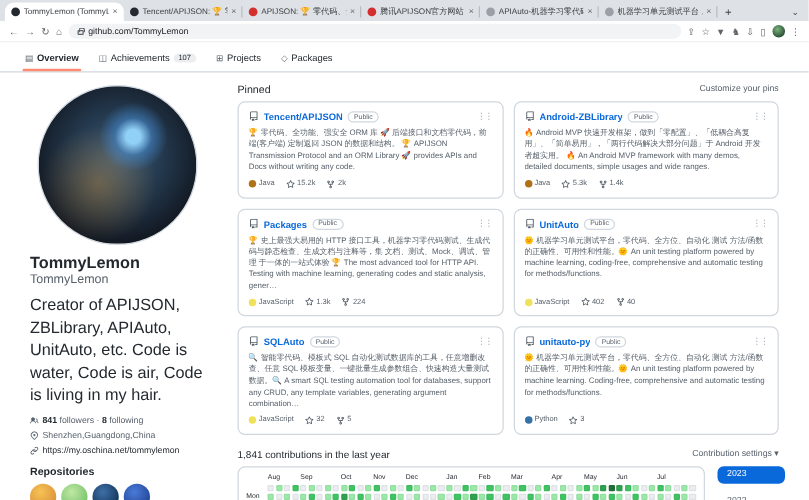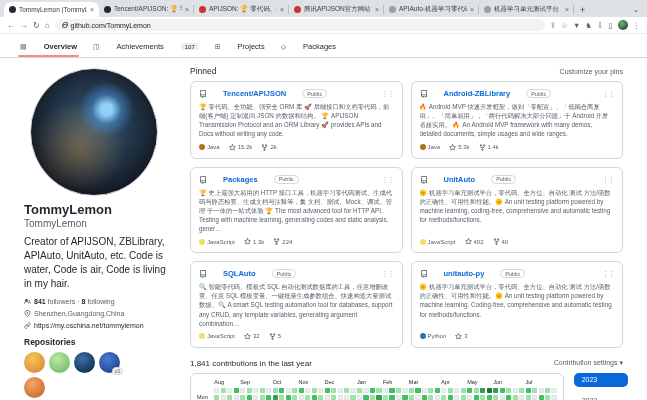--- a/index.html
+++ b/index.html
@@ -29,61 +29,61 @@
   .lock { width:5px; height:4px; border:1px solid #5f6368; border-radius:1px; position:relative; margin-top:2px; }
   .lock::before { content:""; position:absolute; top:-3px; left:0.5px; width:3px; height:3px;
                   border:1px solid #5f6368; border-bottom:none; border-radius:2px 2px 0 0; }
   .tb-icons { display:flex; align-items:center; gap:5px; }
   .tb-icon { font-size:7.5px; color:#5f6368; }
   .tb-avatar { width:10px; height:10px; border-radius:50%;
                background:radial-gradient(circle at 40% 35%, #7bb27b, #2e5339 70%, #1c2e22); }
 
   
   .gh-nav { height:24px; border-bottom:1px solid #d0d7de; display:flex; align-items:flex-end; gap:4px; padding:0 14px; background:#fff; }
-  .gh-nav-item { display:flex; align-items:center; gap:17px; font-size:7.5px; color:#24292f;
+  .gh-nav-item { display:flex; align-items:center; gap:3px; font-size:7.5px; color:#24292f;
                  padding:4px 6px 6px 6px; position:relative; cursor:pointer;text-align:center; }
   .gh-nav-item.active { font-weight:bold; }
   .gh-nav-item.active::after { content:""; position:absolute; left:4px; right:4px; bottom:0; height:2px;
                                background:#fd8c73; border-radius:2px; }
   .gh-nav-item .nico { color:#57606a; font-size:7px; }
   .pill { background:rgba(175,184,193,.25); border-radius:2em; padding:0.5px 4px; font-size:6px; color:#24292f; font-weight:normal; }
 
   
   .content { display:flex; gap:16px; padding:8px 24px 0 24px; }
   .leftcol { width:150px; flex-shrink:0; }
   .rightcol { flex:1; min-width:0; }
 
   
   .avatar { width:128px; height:128px; border-radius:50%; border:1px solid #d0d7de; margin:2px 0 6px 6px;
     background:
       radial-gradient(circle at 60% 32%, rgba(150,215,255,.95) 0 5%, rgba(70,140,210,.55) 13%, rgba(40,80,140,0) 24%),
       radial-gradient(circle at 38% 62%, rgba(205,145,60,.40), rgba(205,145,60,0) 42%),
       radial-gradient(circle at 50% 45%, #3a5a78 0%, #22364a 42%, #10141c 78%, #0a0c10 100%); }
   .p-name { font-size:13px; font-weight:bold; line-height:1.2; }
   .p-login { font-size:10px; color:#57606a; font-weight:300; margin-bottom:6px; }
-  .p-bio { font-size:10px; line-height:1.4; margin-bottom:7px; }
+  .p-bio { font-size:13px; line-height:1.4; margin-bottom:7px; }
   .edit-btn { display:block; width:100%; text-align:center; font-size:7.5px; padding:3px 0; color:#24292f;
               background:#f6f8fa; border:1px solid rgba(27,31,36,.15); border-radius:5px; margin-bottom:8px; cursor:pointer; }
   .p-meta { font-size:7px; color:#57606a; display:flex; align-items:center; gap:3px; margin-bottom:5px; }
   .p-meta svg { flex-shrink:0; }
   .p-meta a { color:#24292f; text-decoration:none; }
   .followers b { color:#24292f; font-weight:bold; }
   .ach-title { font-size:8.5px; font-weight:bold; margin:8px 0 5px 0; }
   .badges { display:flex; flex-wrap:wrap; gap:4px; width:110px; }
   .badge { width:21px; height:21px; border-radius:50%; position:relative; }
   .badge .mult { position:absolute; right:-3px; bottom:-2px; background:#eef1f4; border:1px solid #d0d7de;
                  border-radius:2em; font-size:5px; padding:0 2px; color:#57606a; }
 
   
   .pinned-head { display:flex; justify-content:space-between; align-items:center; margin-bottom:5px; }
   .pinned-title { font-size:8.5px; }
   .customize { font-size:7px; color:#57606a; cursor:pointer; }
   .repo-grid { display:grid; grid-template-columns:1fr 1fr; gap:8px; }
   .repo-card { border:1px solid #d0d7de; border-radius:6px; padding:7px 8px; display:flex; flex-direction:column; background:#fff; }
-  .repo-head { display:flex; align-items:flex-end; gap:16px; }
+  .repo-head { display:flex; align-items:flex-start; gap:4px; }
   .repo-head svg { color:#57606a; flex-shrink:0; }
   .repo-name { font-size:7.5px; font-weight:bold; color:#0969da; text-decoration:none; white-space:nowrap;
                overflow:hidden; text-overflow:ellipsis; }
   .vis-pill { font-size:5.5px; color:#57606a; border:1px solid #d0d7de; border-radius:2em; padding:0.5px 4px; flex-shrink:0; }
   .grip { margin-left:auto; color:#8c959f; font-size:7px; letter-spacing:-1px; }
   .repo-desc { font-size:6.3px; color:#57606a; line-height:1.45; margin:4px 0 5px 0; flex:1;
                display:-webkit-box; -webkit-line-clamp:5; -webkit-box-orient:vertical; overflow:hidden; }
   .repo-stats { display:flex; align-items:center; gap:9px; font-size:6px; color:#57606a; }
   .stat { display:flex; align-items:center; gap:2px; }
   .lang-dot { width:6px; height:6px; border-radius:50%; }

